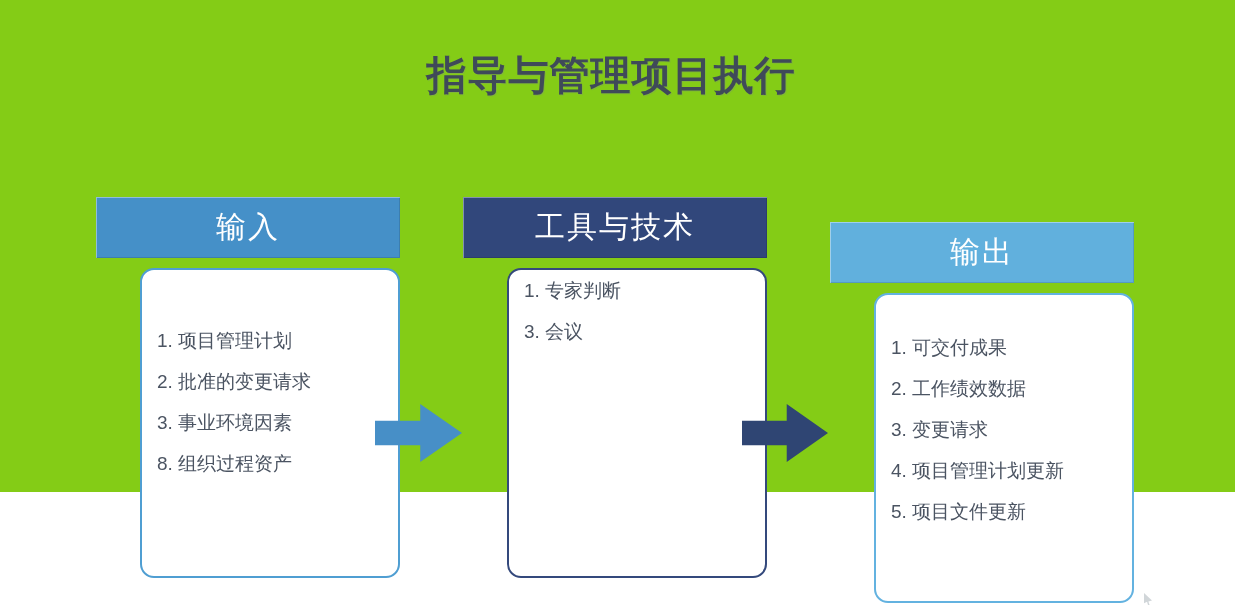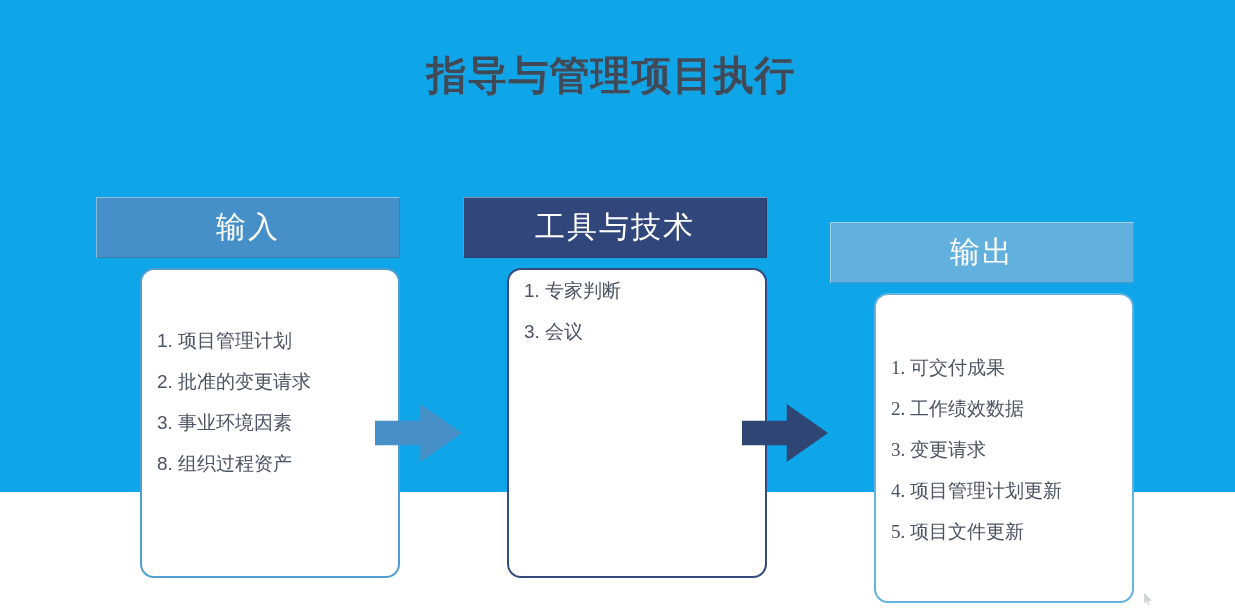--- a/index.html
+++ b/index.html
@@ -3,21 +3,21 @@
 <meta charset="utf-8">
 <style>
   * { margin: 0; padding: 0; box-sizing: border-box; }
   html, body { width: 1235px; height: 616px; overflow: hidden; }
   body { font-family: "Liberation Sans", "DejaVu Sans", sans-serif; }
 
   .canvas {
     position: relative;
     width: 1235px;
     height: 492px;
-    background: #0ea5e9;
+    background: #84cc16;
   }
 
   
   .title-block {
     position: absolute;
     top: 50px;
     left: 0;
     width: 1222px;
     text-align: center;
   }
@@ -66,21 +66,21 @@
     height: 310px;
     background: #ffffff;
     border-radius: 14px;
     border: 2px solid;
     padding-left: 15px;
     padding-right: 8px;
     margin-left: 44px;
   }
   .col-input  .col-body { border-color: #4f9ed2; padding-top: 50px; }
   .col-tools  .col-body { border-color: #34497c; }
-  .col-output .col-body { border-color: #63b2e0; padding-top: 52px; font-family: Liberation Serif, serif; }
+  .col-output .col-body { border-color: #63b2e0; padding-top: 32px; }
 
   .list-item {
     height: 41px;
     display: flex;
     align-items: center;
     font-size: 19px;
     color: #4b5462;
     white-space: nowrap;
   }
 

